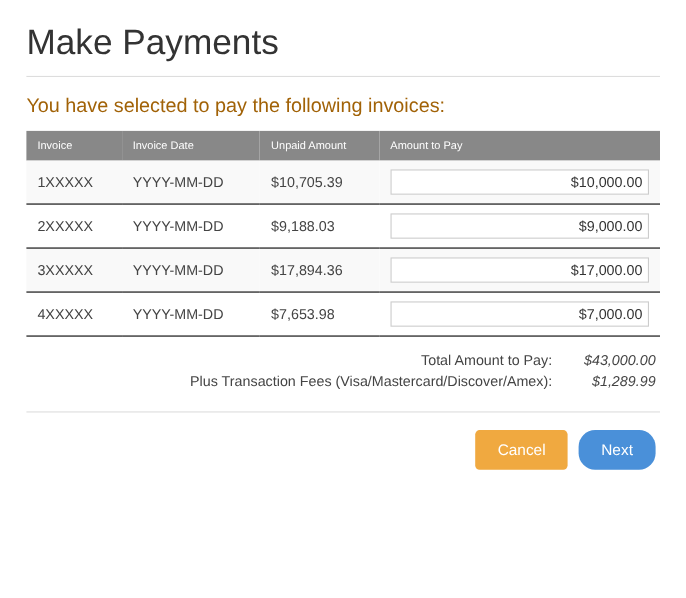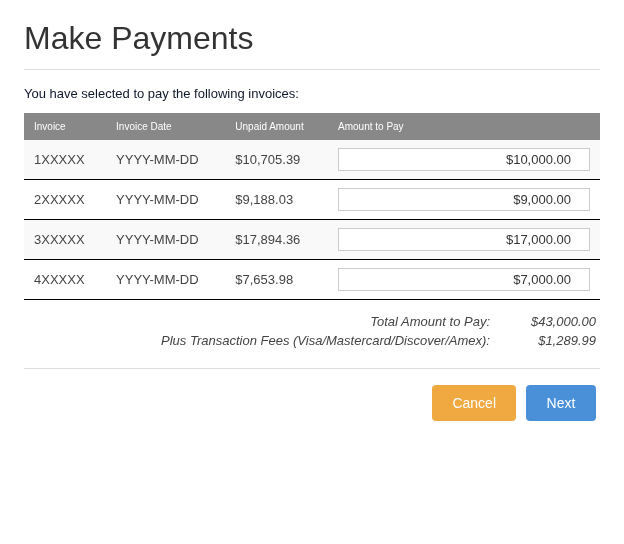--- a/index.html
+++ b/index.html
@@ -17,22 +17,22 @@
     .page-title {
       font-size: 32px;
       font-weight: 300;
       color: #333;
       margin-bottom: 16px;
       padding-bottom: 12px;
       border-bottom: 1px solid #ddd;
     }
     .subtitle {
       margin-bottom: 12px;
-      font-size: 13px;
-      color: #0f172a;
+      font-size: 18px;
+      color: #a16207;
     }
     table {
       width: 100%;
       border-collapse: collapse;
       margin-bottom: 14px;
     }
     thead tr {
       background: #888;
       color: #fff;
     }
@@ -56,43 +56,42 @@
       padding: 8px 10px;
       font-size: 13px;
       color: #444;
     }
     tbody td.amount-to-pay {
       text-align: right;
     }
     .amount-input {
       width: 100%;
       border: 1px solid #ccc;
-      padding: 3px 18px;
+      padding: 3px 5px;
       text-align: right;
       font-size: 13px;
       color: #333;
       background: #fff;
       outline: none;
     }
     .summary-section {
       margin-top: 6px;
       text-align: right;
       padding-right: 4px;
     }
     .summary-row {
       display: flex;
       justify-content: flex-end;
       margin-bottom: 4px;
       font-size: 13px;
       color: #444;
     }
     .summary-label {
       text-align: right;
-      margin-right: 16px;
-      font-style: italic;
+      margin-right: 4px;
     }
     .summary-value {
       min-width: 90px;
       text-align: right;
       font-style: italic;
     }
     .divider {
       border: none;
       border-top: 1px solid #ddd;
       margin: 20px 0 16px 0;
@@ -112,21 +111,21 @@
       border-radius: 4px;
       cursor: pointer;
       min-width: 70px;
     }
     .btn-next {
       background: #4a90d9;
       color: #fff;
       border: none;
       padding: 10px 20px;
       font-size: 14px;
-      border-radius: 4px;
+      border-radius: 15px;
       cursor: pointer;
       min-width: 70px;
     }
   </style>
 </head>
 <body>
 
 <div class="page-container">
   <h1 class="page-title">Make Payments</h1>
 

